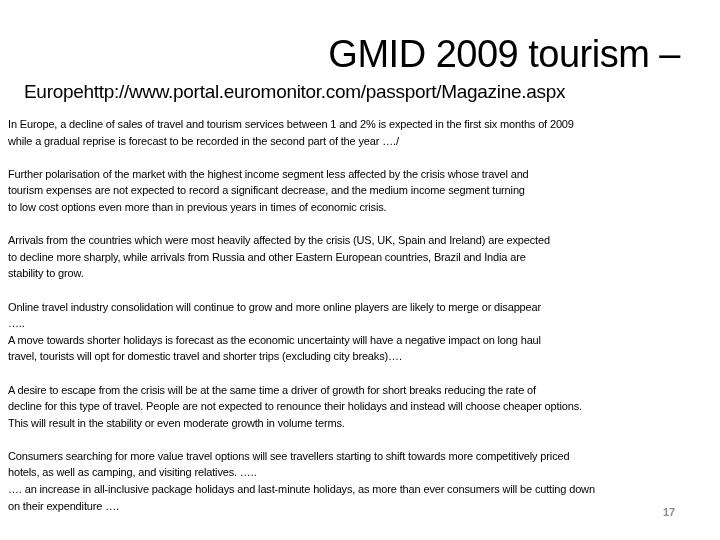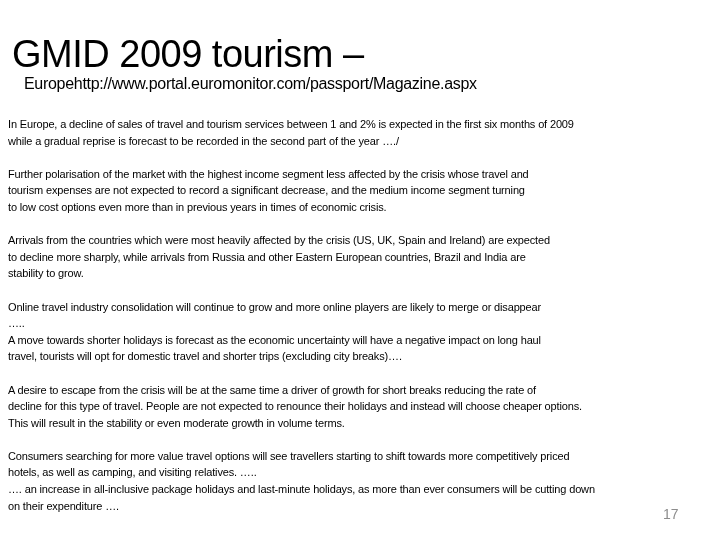--- a/index.html
+++ b/index.html
@@ -10,34 +10,34 @@
     body {
       width: 720px;
       height: 540px;
       position: relative;
       overflow: hidden;
       font-family: "Liberation Sans", "DejaVu Sans", sans-serif;
       color: #000000;
     }
     .title {
       position: absolute;
-      left: 12px;
+      left: 0;
       top: 32px;
       width: 680px;
-      text-align: left;
+      text-align: right;
       font-size: 38px;
       line-height: 44px;
       letter-spacing: -0.5px;
       white-space: nowrap;
     }
     .subtitle {
       position: absolute;
       left: 24px;
-      top: 72px;
-      font-size: 16px;
+      top: 80px;
+      font-size: 19px;
       line-height: 24px;
       letter-spacing: -0.3px;
       white-space: nowrap;
     }
     .body {
       position: absolute;
       left: 8px;
       top: 116px;
       width: 708px;
       font-size: 11px;
@@ -51,22 +51,23 @@
       margin-bottom: 12px;
     }
     .line {
       display: block;
       white-space: nowrap;
     }
     .page-number {
       position: absolute;
       left: 663px;
       top: 506px;
-      font-size: 14px;
+      font-size: 11px;
       color: #8c8c8c;
+      font-weight: bold;
     }
   </style>
 </head>
 <body>
 
 <div>
   <div class="title">GMID 2009 tourism –</div>
   <div class="subtitle">Europehttp://www.portal.euromonitor.com/passport/Magazine.aspx</div>
 
   <div class="body">

